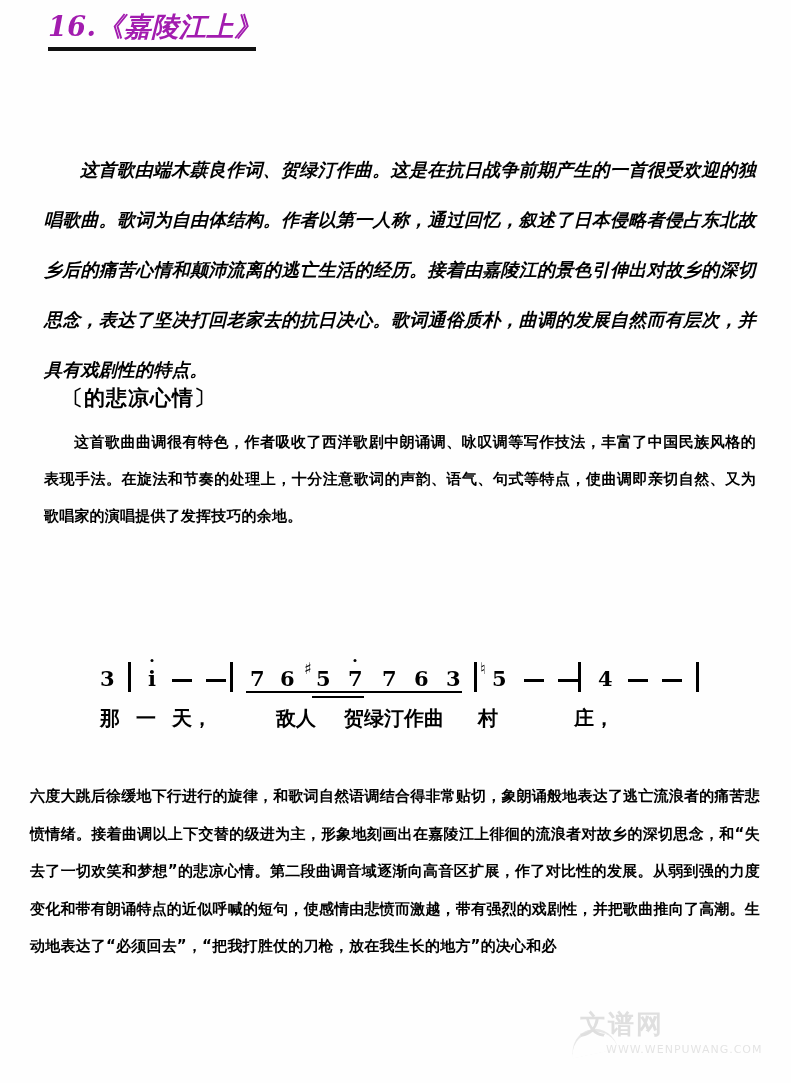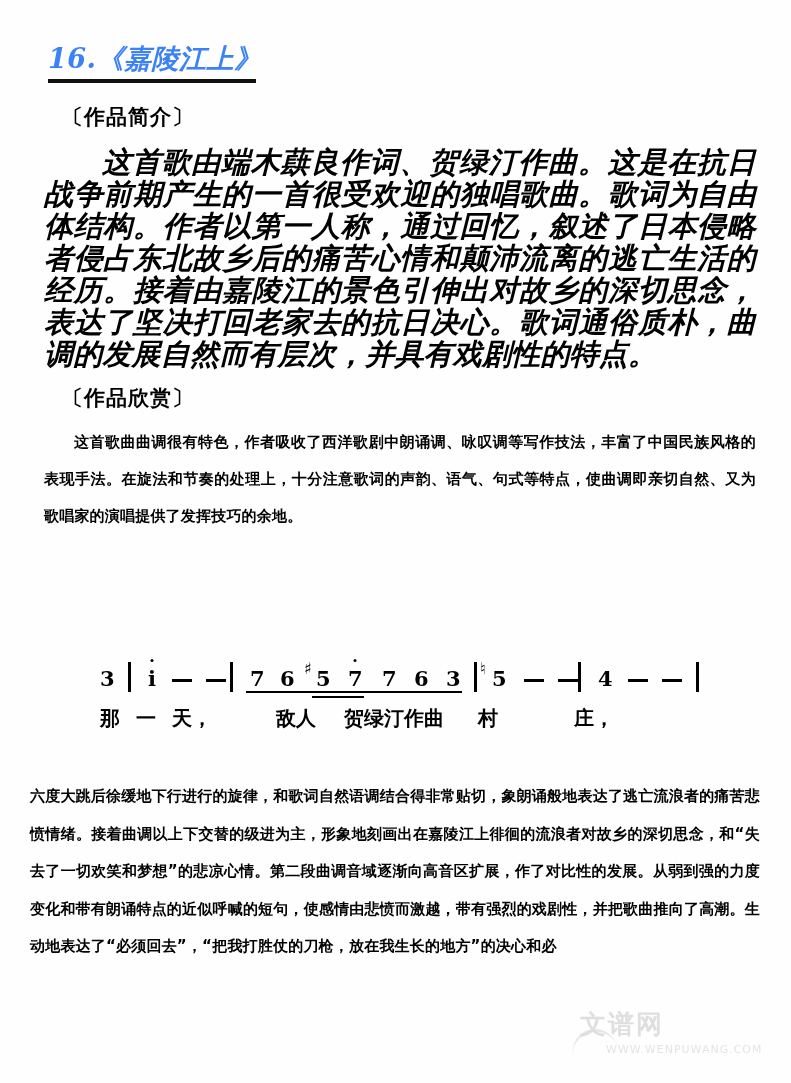--- a/index.html
+++ b/index.html
@@ -32,22 +32,21 @@
     width: 300px;
   }
   .doc-title {
     font-family: "DejaVu Serif", serif;
     font-weight: bold;
     font-style: italic;
     font-size: 27px;
     line-height: 34px;
     letter-spacing: 0.5px;
     white-space: nowrap;
-    color: #3b82f6;
-    margin-top: 32px;
+    color: #a21caf;
   }
   .title-rule {
     margin-top: 3px;
     width: 208px;
     height: 4px;
     background: #111;
   }
 
   
   .section-head {
@@ -66,25 +65,25 @@
   .para {
     position: absolute;
     font-size: 15px;
     line-height: 37px;
     letter-spacing: 0.2px;
     text-align: justify;
     text-justify: inter-character;
     color: #000;
   }
   .para-slant {
-    font-family: Liberation Sans, sans-serif;
+    font-family: Liberation Mono, monospace;
     font-weight: bold;
     font-style: italic;
-    font-size: 29px;
-    line-height: 32px;
+    font-size: 18px;
+    line-height: 50px;
   }
   .para-bold {
     font-family: "DejaVu Sans", sans-serif;
     font-weight: bold;
   }
   .indent { text-indent: 2em; }
 
   #p-intro  { left: 44px; top: 146px;  width: 712px; }
   #p-app1   { left: 44px; top: 424px;  width: 712px; }
   #p-app2   { left: 44px; top: 583px;  width: 712px; }
@@ -206,25 +205,24 @@
 </head>
 <body>
 
 <div class="page">
 
   <div class="title-block">
     <div class="doc-title">16.《嘉陵江上》</div>
     <div class="title-rule"></div>
   </div>
 
-  <div class="section-head" id="sec1-head">〔作品简介〕</div>
 
   <div class="para para-slant indent" id="p-intro">这首歌由端木蕻良作词、贺绿汀作曲。这是在抗日战争前期产生的一首很受欢迎的独唱歌曲。歌词为自由体结构。作者以第一人称，通过回忆，叙述了日本侵略者侵占东北故乡后的痛苦心情和颠沛流离的逃亡生活的经历。接着由嘉陵江的景色引伸出对故乡的深切思念，表达了坚决打回老家去的抗日决心。歌词通俗质朴，曲调的发展自然而有层次，并具有戏剧性的特点。</div>
 
-  <div class="section-head" id="sec2-head">〔作品欣赏〕</div>
+  <div class="section-head" id="sec2-head">〔的悲凉心情〕</div>
 
   <div class="para para-bold indent" id="p-app1">这首歌曲曲调很有特色，作者吸收了西洋歌剧中朗诵调、咏叹调等写作技法，丰富了中国民族风格的表现手法。在旋法和节奏的处理上，十分注意歌词的声韵、语气、句式等特点，使曲调即亲切自然、又为歌唱家的演唱提供了发挥技巧的余地。</div>
 
 
   <div class="score">
     <div class="staff-row" id="staff-row">
         <div class="barline" style="left: 28px;"></div>
         <div class="barline" style="left: 130px;"></div>
         <div class="barline" style="left: 374px;"></div>
         <div class="barline" style="left: 478px;"></div>

